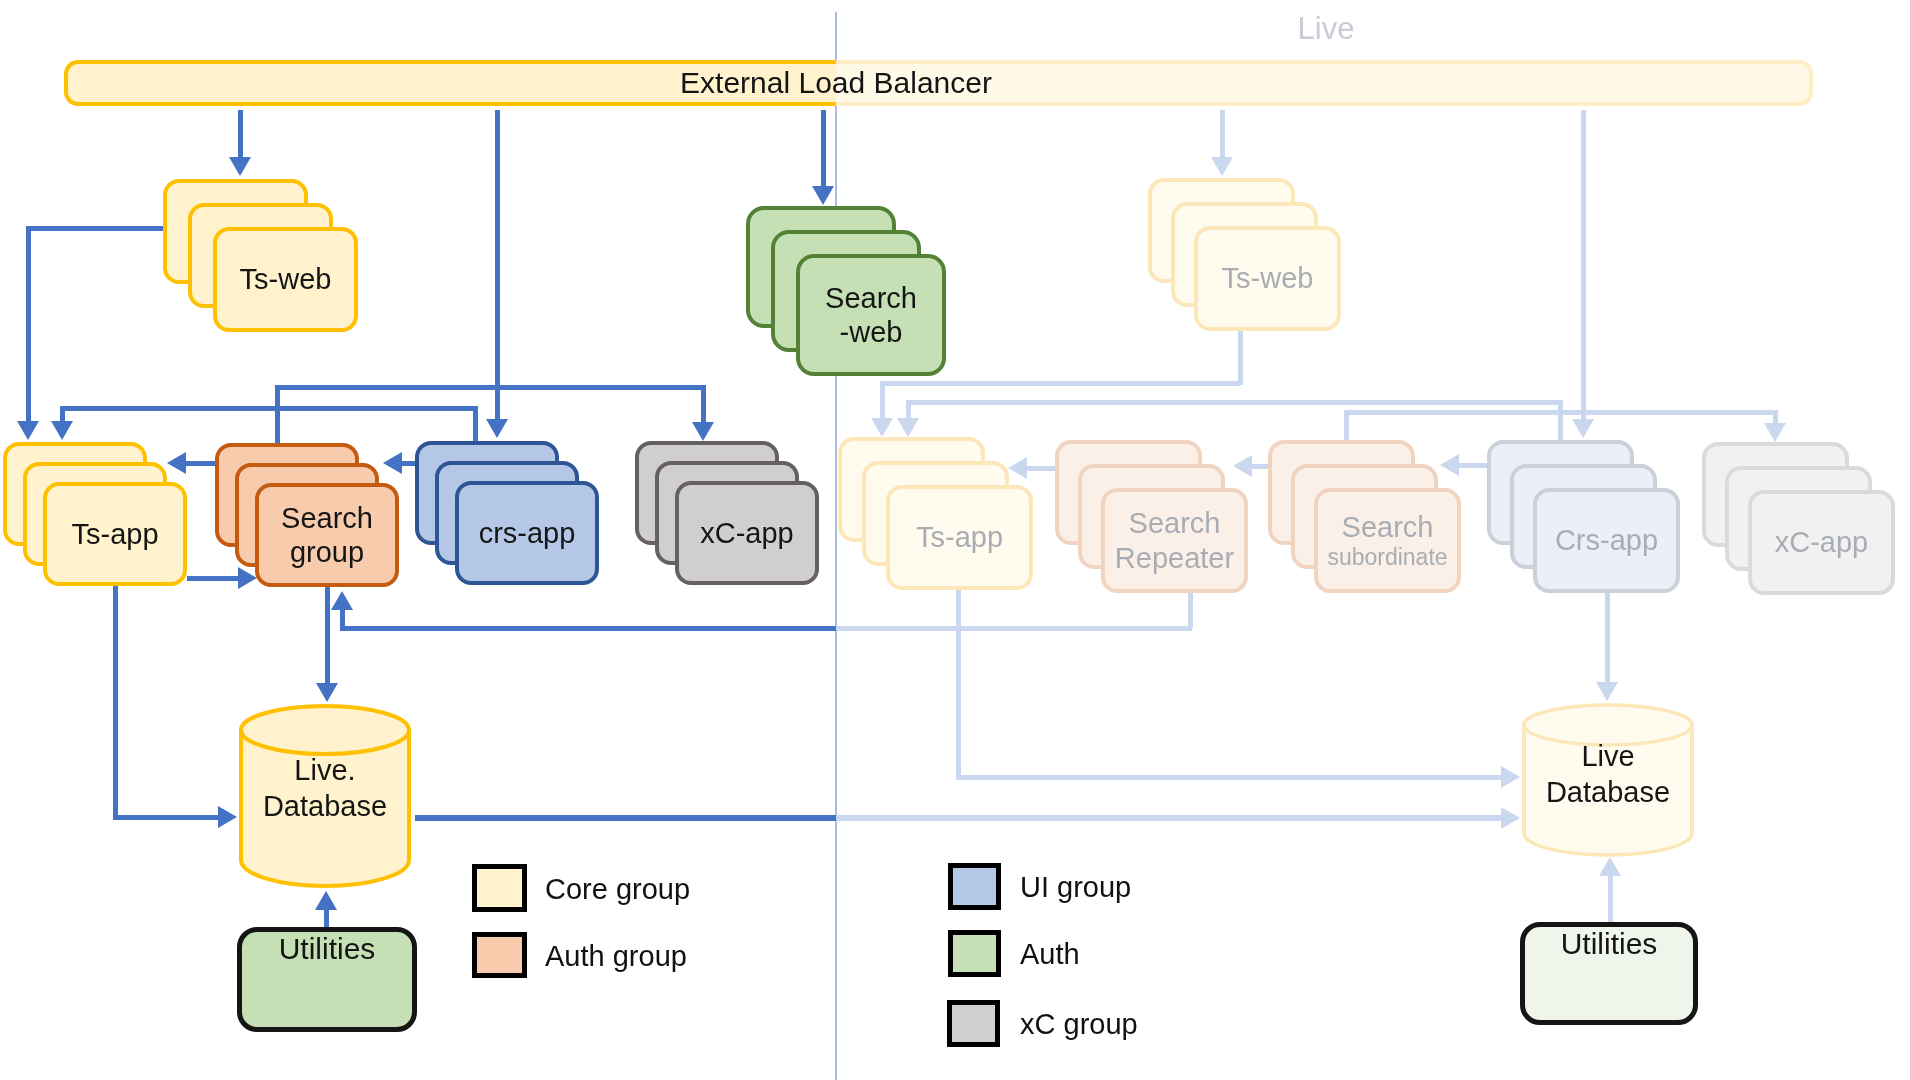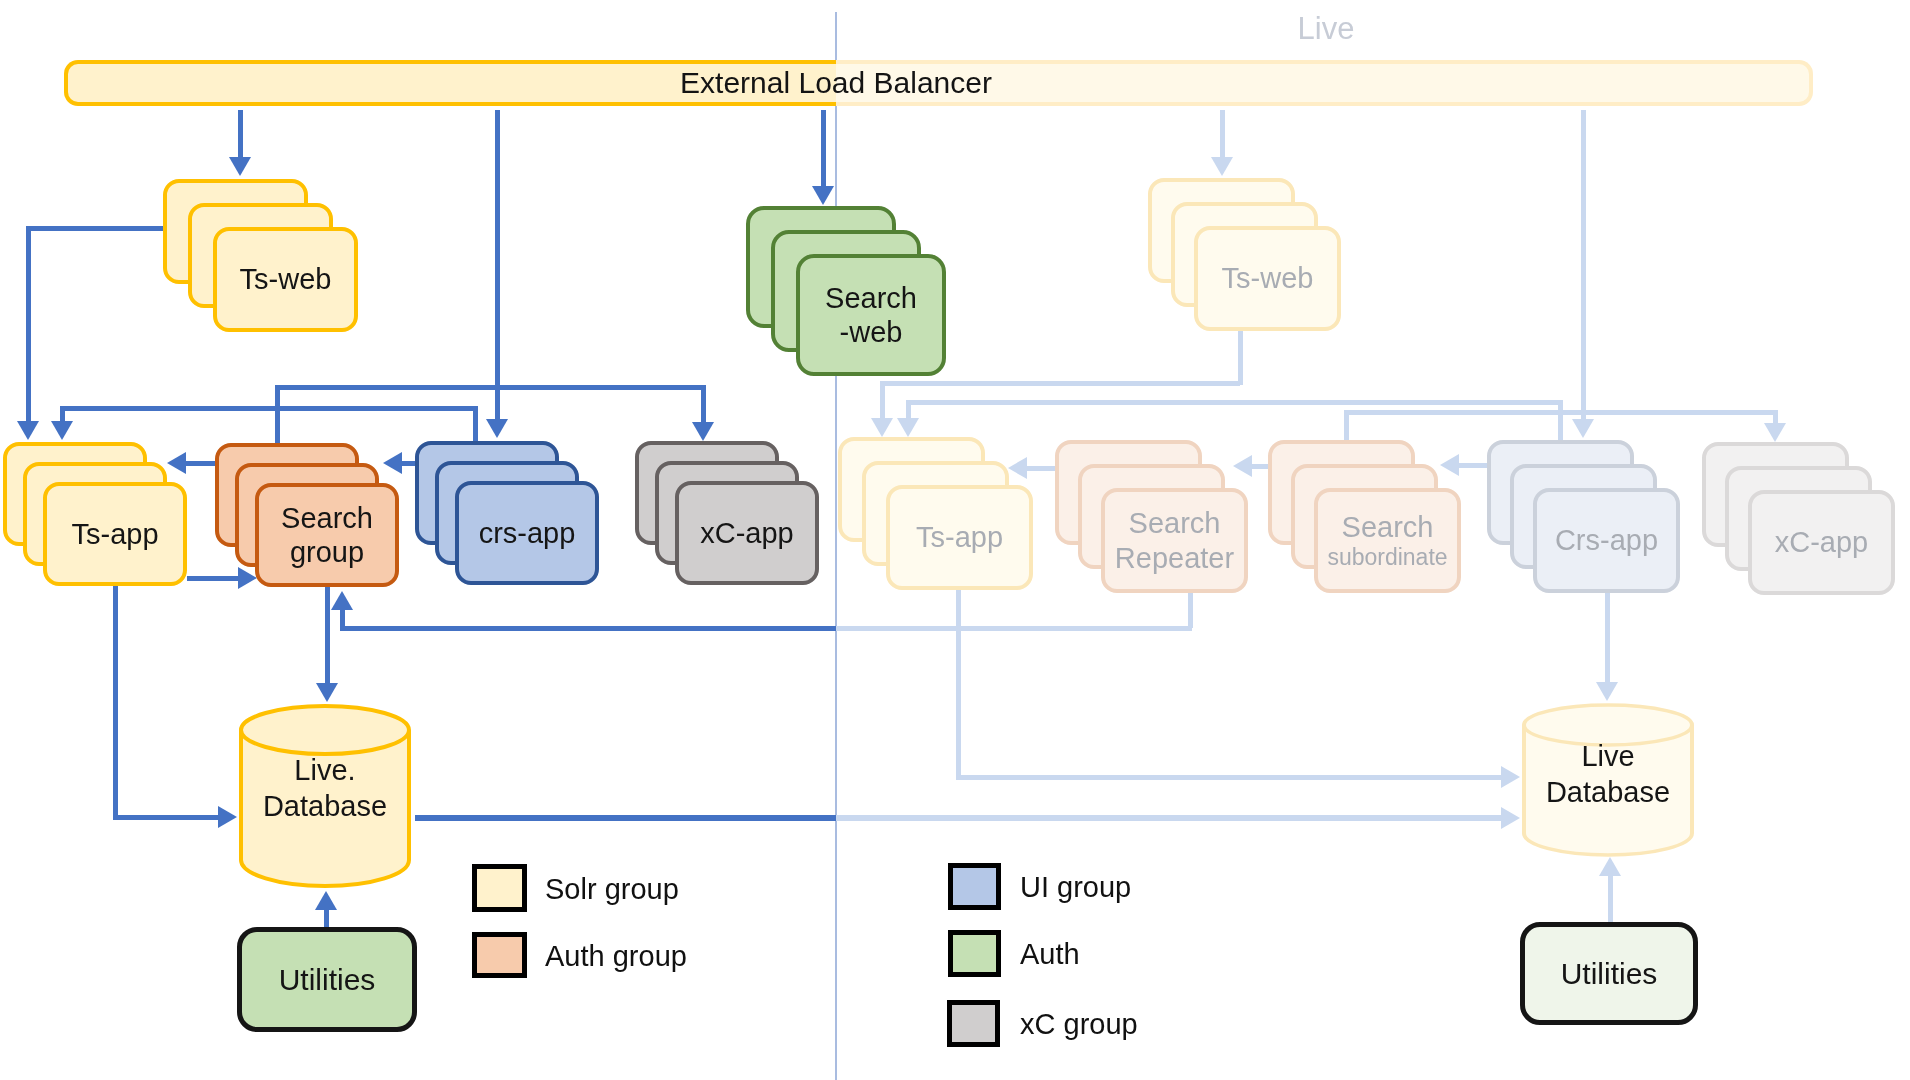--- a/index.html
+++ b/index.html
@@ -41,21 +41,21 @@
   .lb-label{position:absolute;left:606px;top:60px;width:460px;height:46px;display:flex;
     align-items:center;justify-content:center;font-size:30px;color:#141414;}
   .divider{position:absolute;left:835px;top:12px;width:2px;height:1068px;
     background:var(--divider,#A9BCE0);}
   
   .dbwrap{position:absolute;}
   .dbtxt{position:absolute;left:0;right:0;top:52px;display:flex;flex-direction:column;
     align-items:center;font-size:29px;line-height:1.25;color:#151515;}
   
   .util{position:absolute;box-sizing:border-box;border:5px solid;border-radius:20px;
-    display:flex;align-items:center;justify-content:center;font-size:30px;color:#151515;}
+    display:flex;justify-content:center;font-size:30px;color:#151515;}
   
   .sw{position:absolute;box-sizing:border-box;border:5px solid;}
   .leglbl{position:absolute;height:42px;display:flex;align-items:center;font-size:29px;color:#111;}
 </style>
 </head>
 <body>
 
 <div id="canvas">
 
   <div class="divider"></div>
@@ -318,21 +318,21 @@
       <span>Database</span>
     </div>
   </div>
 
   <div class="util ftools flbl" style="left:1520px;top:922px;width:178px;height:103px;">
     <span>Utilities</span>
   </div>
 
   <div class="edge">
     <div class="sw core" style="left:472px;top:864px;width:55px;height:48px;"></div>
-    <div class="leglbl" style="left:545px;top:868px;">Solr group</div>
+    <div class="leglbl" style="left:545px;top:868px;">Core group</div>
 
     <div class="sw solr" style="left:472px;top:932px;width:55px;height:46px;"></div>
     <div class="leglbl" style="left:545px;top:935px;">Auth group</div>
 
     <div class="sw ui" style="left:948px;top:863px;width:53px;height:47px;"></div>
     <div class="leglbl" style="left:1020px;top:866px;">UI group</div>
 
     <div class="sw tools" style="left:948px;top:930px;width:53px;height:47px;"></div>
     <div class="leglbl" style="left:1020px;top:933px;">Auth</div>
 

